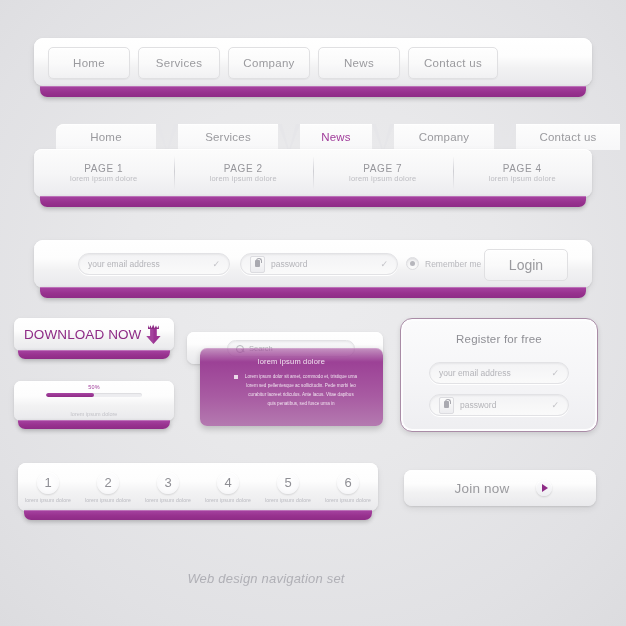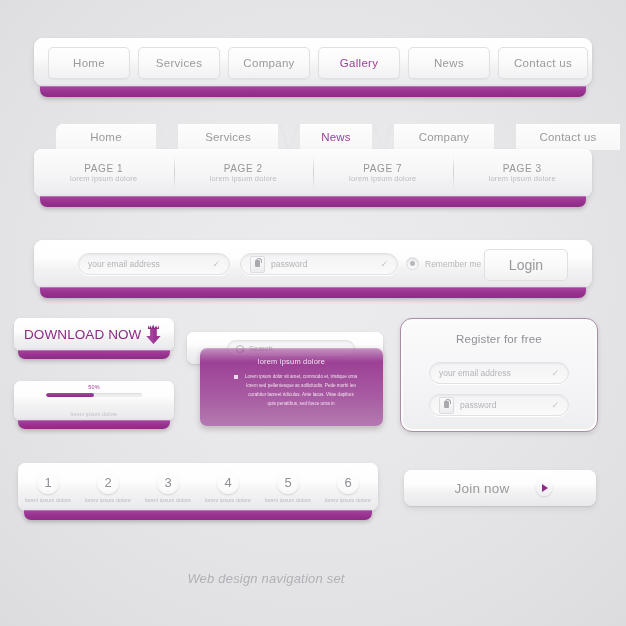--- a/index.html
+++ b/index.html
@@ -257,23 +257,20 @@
     <div class="nav1-row">
       <div class="nav1-btn">
           <span>Home</span>
         </div>
       <div class="nav1-btn">
           <span>Services</span>
         </div>
       <div class="nav1-btn">
           <span>Company</span>
         </div>
-      <div class="nav1-btn active">
-          <span>Gallery</span>
-        </div>
       <div class="nav1-btn">
           <span>News</span>
         </div>
       <div class="nav1-btn wide">
           <span>Contact us</span>
         </div>
     </div>
   </div>
   <div class="purplebar" id="nav1-bar"></div>
 
@@ -307,21 +304,21 @@
       </div>
       <div class="page-cell">
         <span class="page-title">PAGE 2</span>
         <span class="page-sub">lorem ipsum dolore</span>
       </div>
       <div class="page-cell">
         <span class="page-title">PAGE 7</span>
         <span class="page-sub">lorem ipsum dolore</span>
       </div>
       <div class="page-cell">
-        <span class="page-title">PAGE 3</span>
+        <span class="page-title">PAGE 4</span>
         <span class="page-sub">lorem ipsum dolore</span>
       </div>
     </div>
   </div>
   <div class="purplebar" id="nav2-bar"></div>
 
   <div class="panel" id="login">
     <div class="field" id="email-field">
       <span class="ftxt">your email address</span>
       <span class="tick">✓</span>

